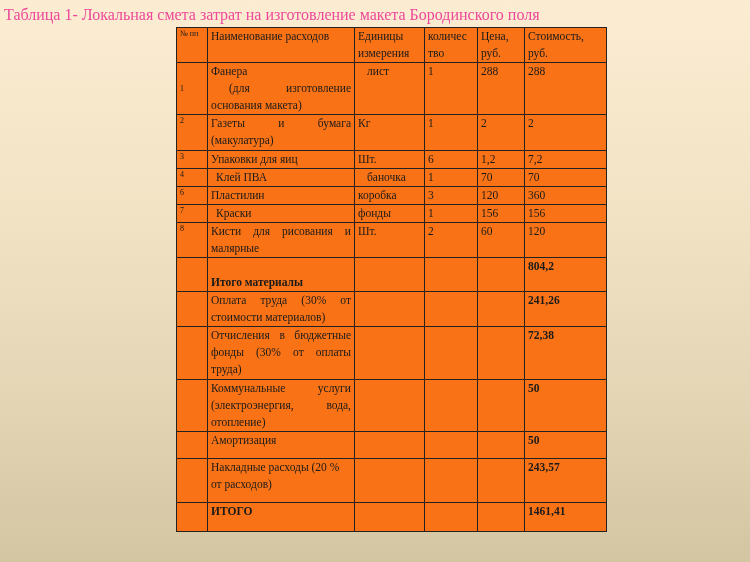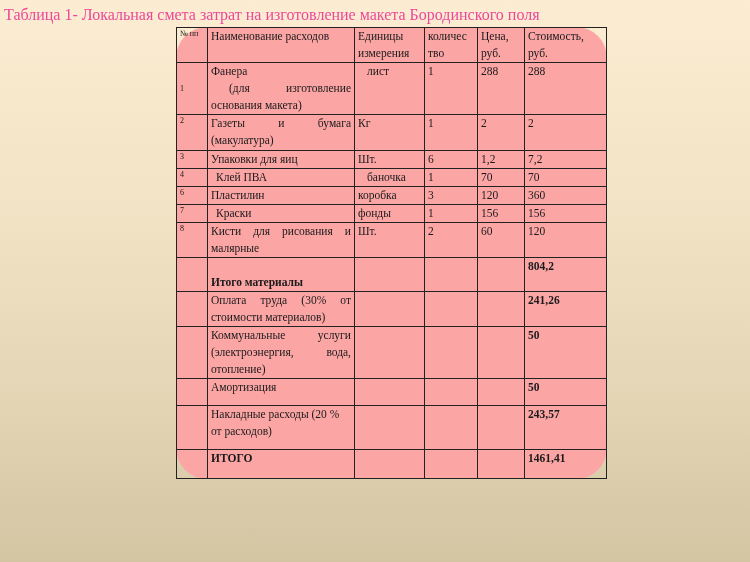--- a/index.html
+++ b/index.html
@@ -23,25 +23,24 @@
     line-height: 18px;
     white-space: nowrap;
     color: #ec4899;
   }
   table.estimate {
     position: absolute;
     left: 176px;
     top: 27px;
     width: 430px;
     border-collapse: collapse;
-    background: #fca5a5;
+    background: #f97316;
     table-layout: fixed;
     font-size: 11.5px;
     line-height: 17px;
-    border-radius: 31px;
   }
   table.estimate td {
     border: 1px solid #222;
     vertical-align: top;
     padding: 0 3px;
     overflow: hidden;
   }
   table.estimate tr:first-child td {
     border-top: 1.5px solid #222;
   }
@@ -155,20 +154,28 @@
 
     <tr style="height:34px">
       <td></td>
       <td class="c2">Оплата труда (30% от стоимости материалов)</td>
       <td></td>
       <td></td>
       <td></td>
       <td class="bold">241,26</td>
     </tr>
 
+    <tr style="height:53px">
+      <td></td>
+      <td class="c2">Отчисления в бюджетные фонды (30% от оплаты труда)</td>
+      <td></td>
+      <td></td>
+      <td></td>
+      <td class="bold">72,38</td>
+    </tr>
 
     <tr style="height:52px">
       <td></td>
       <td class="c2">Коммунальные услуги (электроэнергия, вода, отопление)</td>
       <td></td>
       <td></td>
       <td></td>
       <td class="bold">50</td>
     </tr>
 

